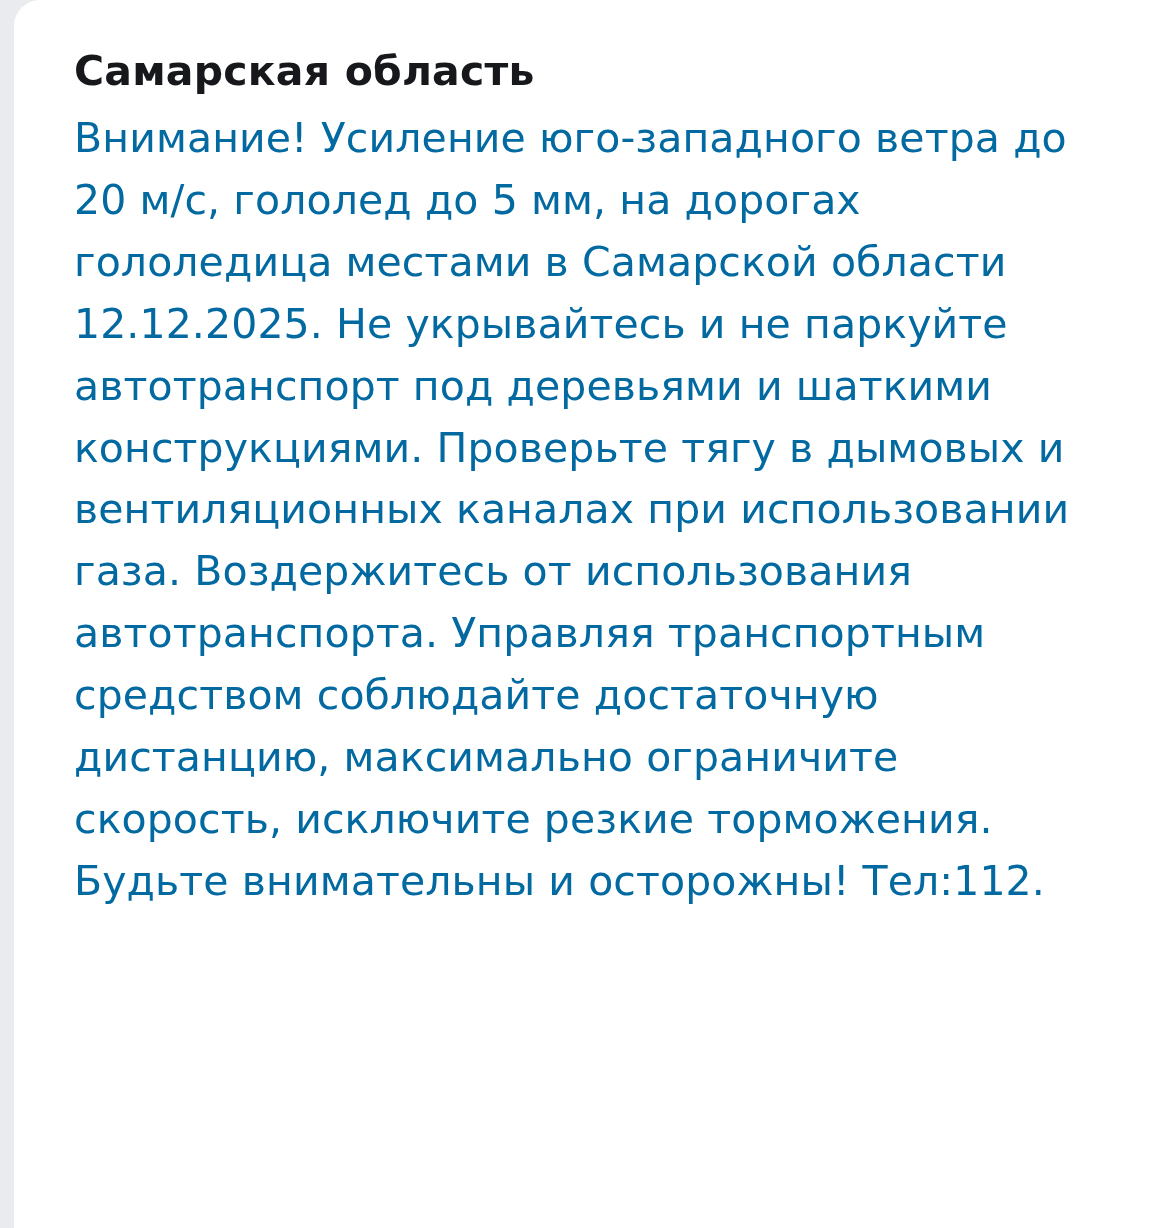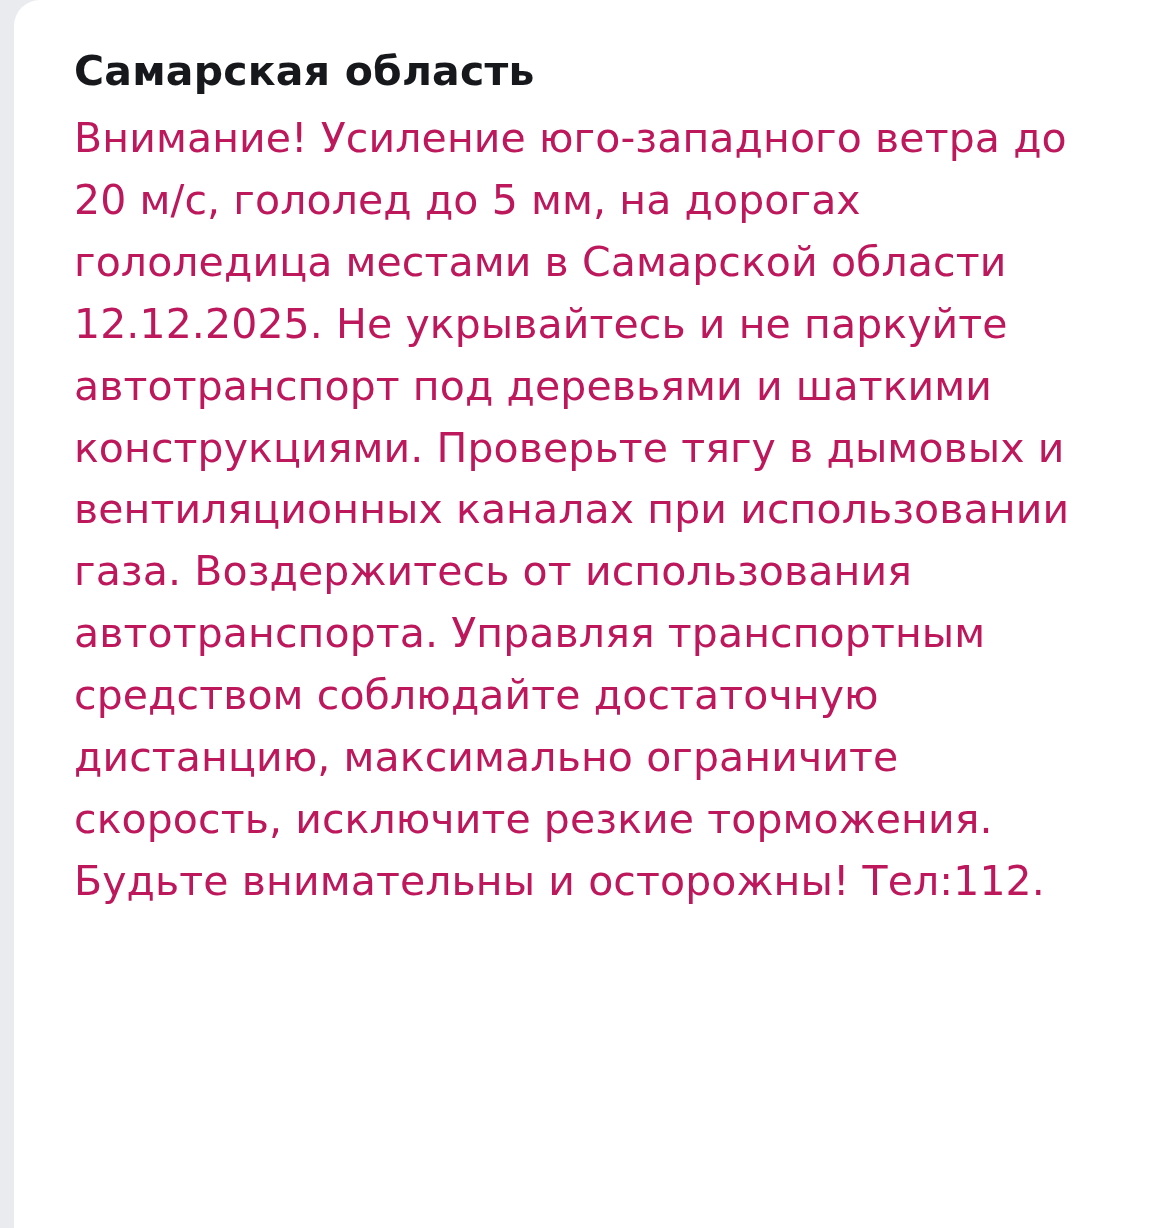--- a/index.html
+++ b/index.html
@@ -35,21 +35,21 @@
     font-size: 41px;
     font-weight: bold;
     color: #16181c;
     line-height: 1.22;
     letter-spacing: 0.2px;
     margin: 0 0 12px 0;
   }
   .message-body {
     font-size: 41px;
     font-weight: normal;
-    color: #be185d;
+    color: #0369a1;
     line-height: 1.51;
     letter-spacing: 0.1px;
     margin: 0;
     word-wrap: break-word;
   }
 </style>
 </head>
 <body>
 
 <div class="screen">

